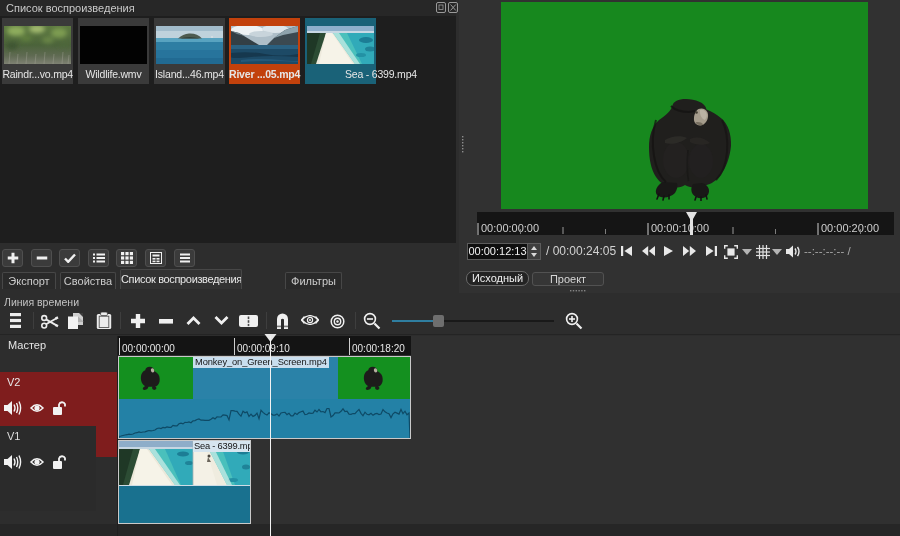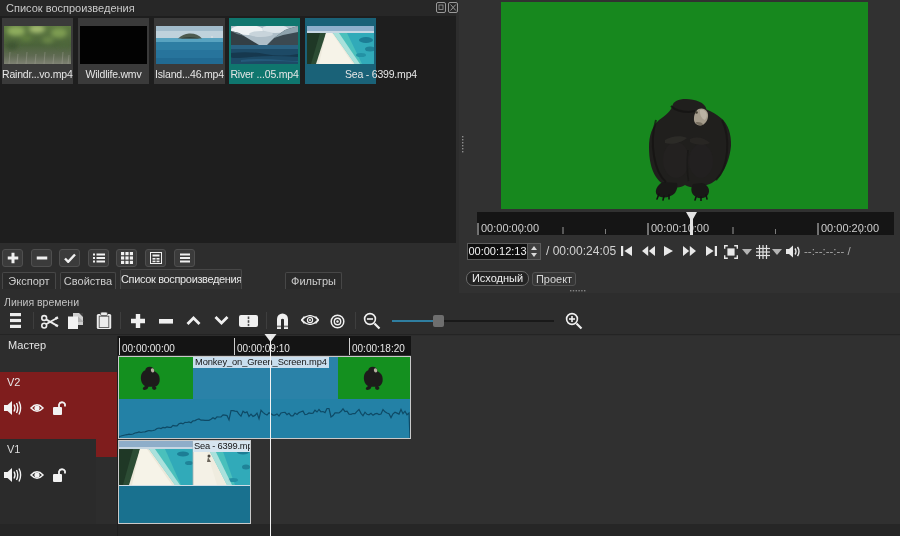--- a/index.html
+++ b/index.html
@@ -52,41 +52,41 @@
           <line x1="6" y1="26" x2="5" y2="38"></line>
             <line x1="14" y1="28" x2="13" y2="38"></line>
           <line x1="23" y1="26" x2="22" y2="38"></line>
             <line x1="32" y1="28" x2="31" y2="38"></line>
           <line x1="41" y1="26" x2="40" y2="38"></line>
             <line x1="50" y1="28" x2="49" y2="38"></line>
           <line x1="59" y1="26" x2="58" y2="38"></line>
             <line x1="65" y1="29" x2="64" y2="38"></line>
         </g>
       </svg>
-      <div class="abs lbl" style="left:0;top:50px;width:71px;text-align:left;font-size:10.5px;letter-spacing:-0.2px;">Raindr...vo.mp4</div>
+      <div class="abs lbl" style="left:0;top:50px;width:71px;text-align:right;font-size:10.5px;letter-spacing:-0.2px;">Raindr...vo.mp4</div>
     </div>
     <div class="abs" style="left:78px;top:18px;width:71px;height:66px;background:#3a3a3a;">
       <div class="abs" style="left:2px;top:8px;width:67px;height:38px;background:#020202;"></div>
       <div class="abs lbl" style="left:0;top:50px;width:71px;text-align:center;font-size:10.5px;letter-spacing:-0.2px;">Wildlife.wmv</div>
     </div>
     <div class="abs" style="left:154px;top:18px;width:71px;height:66px;background:#3a3a3a;">
       <svg class="abs" style="left:2px;top:8px;" width="67" height="38" viewBox="0 0 67 38">
         <rect width="67" height="13" fill="#bfd2dc"></rect>
         <rect y="0" width="67" height="5" fill="#a3bdcc"></rect>
         <rect y="12" width="67" height="26" fill="#2e7ea3"></rect>
         <rect y="12" width="67" height="4" fill="#58a3c0"></rect>
         <path d="M22 12.5 Q27 8 33 7.5 Q41 7 46 12.5 Z" fill="#4d5b50"></path>
         <path d="M24 12.5 Q33 9.5 44 12.5 Z" fill="#31413a"></path>
         <circle cx="56" cy="11" r="0.8" fill="#e8e8e8"></circle>
         <rect y="24" width="67" height="14" fill="#27749c"></rect>
         <rect y="32" width="67" height="6" fill="#216a92"></rect>
       </svg>
       <div class="abs lbl" style="left:0;top:50px;width:71px;text-align:center;font-size:10.5px;letter-spacing:-0.2px;">Island...46.mp4</div>
     </div>
-    <div class="abs" style="left:229px;top:18px;width:71px;height:66px;background:#0f766e;">
+    <div class="abs" style="left:229px;top:18px;width:71px;height:66px;background:#c2410c;font-weight:bold;">
       <svg class="abs" style="left:2px;top:8px;" width="67" height="38" viewBox="0 0 67 38">
         <rect width="67" height="20" fill="#aebec8"></rect>
         <ellipse cx="16" cy="4" rx="16" ry="5" fill="#eef2f4"></ellipse>
         <ellipse cx="44" cy="3" rx="13" ry="4" fill="#dde5ea"></ellipse>
         <ellipse cx="30" cy="8" rx="12" ry="3" fill="#c8d4db"></ellipse>
         <path d="M0 20 L0 5 L8 7 L18 13 L28 19 L28 20 Z" fill="#333f45"></path>
         <path d="M67 20 L67 0 L54 4 L43 12 L36 19 L36 20 Z" fill="#3b4951"></path>
         <path d="M43 12 L54 4 L67 0 L67 6 L52 9 Z" fill="#8ea3ad"></path>
         <path d="M0 5 L8 7 L14 10 L6 8 Z" fill="#6e8089"></path>
         <rect y="19" width="67" height="19" fill="#1d4a66"></rect>
@@ -314,21 +314,21 @@
   <svg class="abs" style="left:772px;top:249px;" width="10" height="6" viewBox="0 0 10 6">
       <polygon points="0,0 10,0 5,6" fill="#b4b4b4"></polygon>
     </svg>
   <svg class="abs" style="left:786px;top:245px;" width="15" height="13" viewBox="0 0 15 13">
       <polygon points="0,4 3,4 7,0.5 7,12.5 3,9 0,9" fill="#e8e8e8"></polygon>
       <path d="M9 3.5 Q11 6.5 9 9.5 M11.5 2 Q14.5 6.5 11.5 11" stroke="#e8e8e8" stroke-width="1.4" fill="none"></path>
     </svg>
   <div class="abs" style="left:804px;top:245px;color:#a8a8a8;font-size:11.5px;">--:--:--:-- /</div>
 
   <div class="abs" style="left:466px;top:271px;width:63px;height:15px;background:#232323;border:1px solid #6a6a6a;border-radius:7px;color:#f0f0f0;font-size:11px;text-align:center;line-height:13px;">Исходный</div>
-  <div class="abs" style="left:532px;top:272px;width:44px;height:14px;background:#363636;border:1px solid #525252;border-radius:3px;color:#d6d6d6;font-size:11px;text-align:center;line-height:12px;">Проект</div>
+  <div class="abs" style="left:532px;top:272px;width:72px;height:14px;background:#363636;border:1px solid #525252;border-radius:3px;color:#d6d6d6;font-size:11px;text-align:center;line-height:12px;">Проект</div>
   <svg class="abs" style="left:570px;top:290px;" width="16" height="2" viewBox="0 0 16 2">
       <g fill="#858585">
         <rect x="0" width="1.4" height="1.4"></rect>
         <rect x="2.8" width="1.4" height="1.4"></rect>
         <rect x="5.6" width="1.4" height="1.4"></rect>
         <rect x="8.4" width="1.4" height="1.4"></rect>
         <rect x="11.2" width="1.4" height="1.4"></rect>
         <rect x="14" width="1.4" height="1.4"></rect>
       </g>
     </svg>
@@ -439,21 +439,21 @@
     <div class="abs" style="left:7px;top:4px;color:#e8e8e8;font-size:11px;">V2</div>
     <svg class="abs" style="left:4px;top:28px;" width="62" height="16" viewBox="0 0 62 16">
       <polygon points="0,5 3.5,5 8,1 8,15 3.5,11 0,11" fill="#f2f2f2"></polygon>
       <path d="M10 4.5 Q12 8 10 11.5 M12.5 3 Q15 8 12.5 13 M15 1.5 Q18.2 8 15 14.5" stroke="#f2f2f2" stroke-width="1.4" fill="none"></path>
       <path d="M27 8 Q33 1.5 39 8 Q33 14.5 27 8 Z" fill="none" stroke="#f2f2f2" stroke-width="1.5"></path>
       <circle cx="33" cy="8" r="2.6" fill="#f2f2f2"></circle>
       <rect x="49" y="7" width="9" height="8" rx="1" fill="#f2f2f2"></rect>
       <path d="M55 7 L55 4.5 A3.2 3.2 0 0 1 61 4.2 L61 6.5" fill="none" stroke="#f2f2f2" stroke-width="1.8"></path>
     </svg>
   </div>
-  <div class="abs" style="left:0;top:439px;width:96px;height:85px;background:#2b2b2b;padding-left:20px;">
+  <div class="abs" style="left:0;top:426px;width:96px;height:85px;background:#2b2b2b;padding-left:20px;">
     <div class="abs" style="left:7px;top:4px;color:#dcdcdc;font-size:11px;">V1</div>
     <svg class="abs" style="left:4px;top:28px;" width="62" height="16" viewBox="0 0 62 16">
       <polygon points="0,5 3.5,5 8,1 8,15 3.5,11 0,11" fill="#f2f2f2"></polygon>
       <path d="M10 4.5 Q12 8 10 11.5 M12.5 3 Q15 8 12.5 13 M15 1.5 Q18.2 8 15 14.5" stroke="#f2f2f2" stroke-width="1.4" fill="none"></path>
       <path d="M27 8 Q33 1.5 39 8 Q33 14.5 27 8 Z" fill="none" stroke="#f2f2f2" stroke-width="1.5"></path>
       <circle cx="33" cy="8" r="2.6" fill="#f2f2f2"></circle>
       <rect x="49" y="7" width="9" height="8" rx="1" fill="#f2f2f2"></rect>
       <path d="M55 7 L55 4.5 A3.2 3.2 0 0 1 61 4.2 L61 6.5" fill="none" stroke="#f2f2f2" stroke-width="1.8"></path>
     </svg>
   </div>

